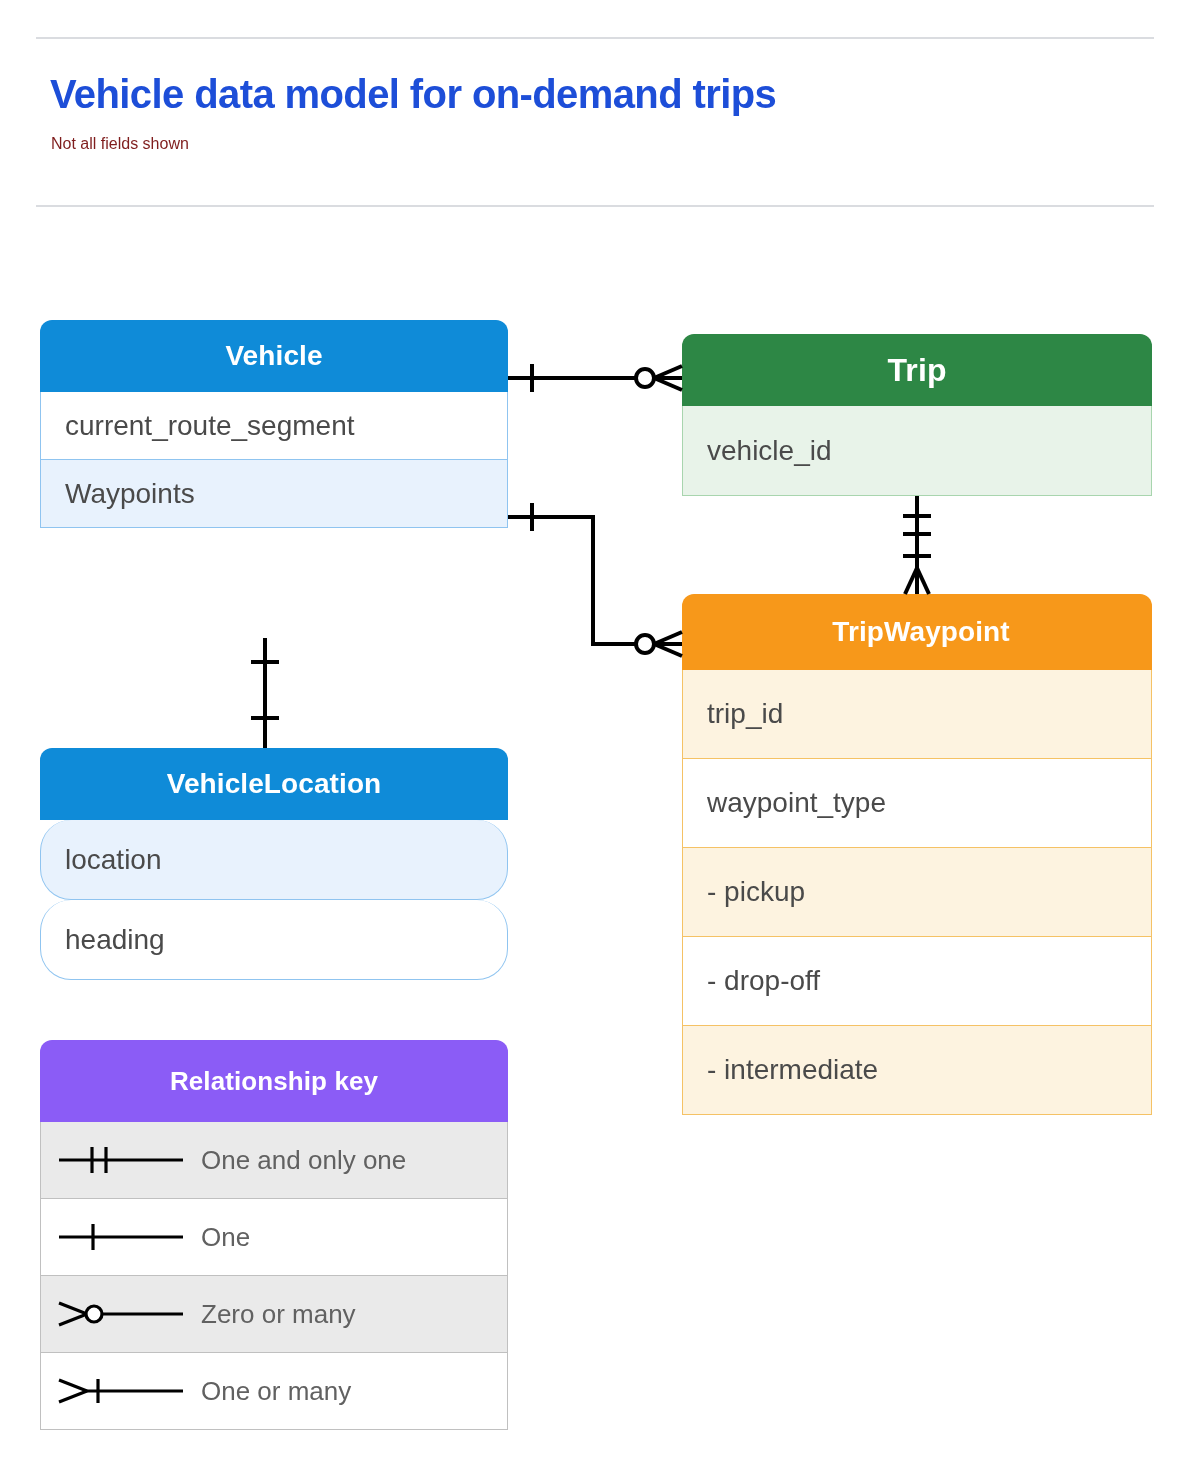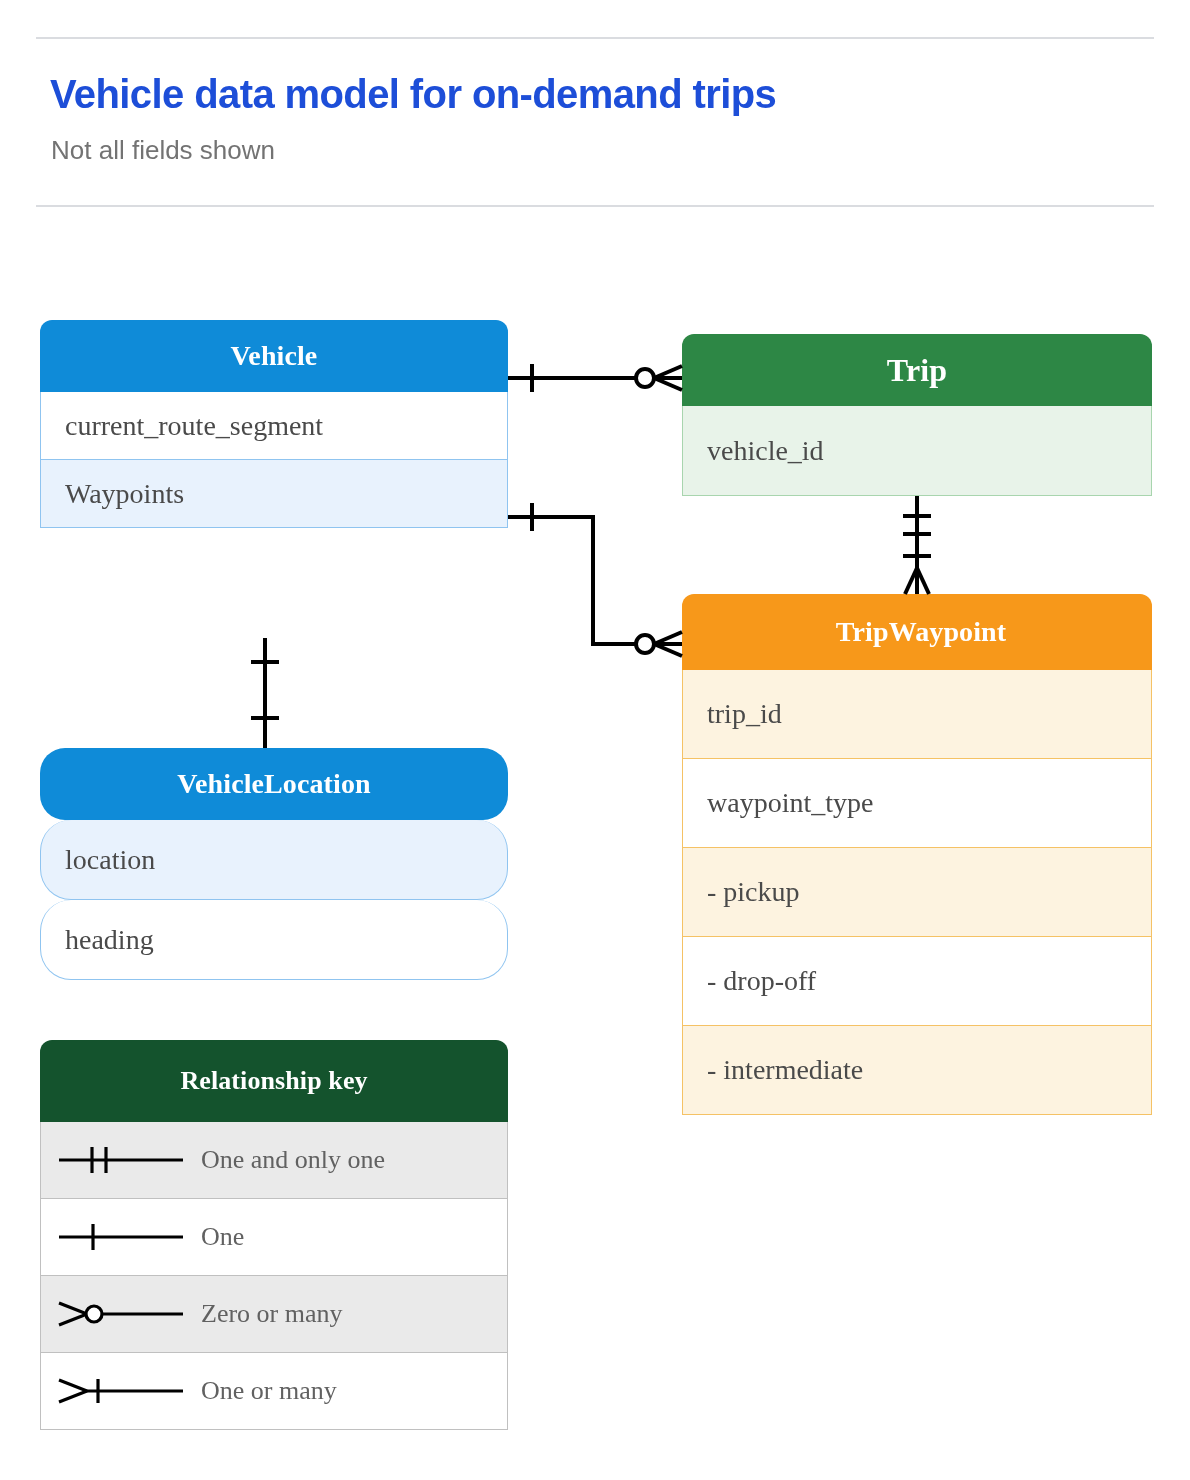--- a/index.html
+++ b/index.html
@@ -37,30 +37,29 @@
     font-size: 40px;
     font-weight: bold;
     color: #1d4ed8;
     letter-spacing: -0.6px;
     white-space: nowrap;
   }
   #page-subtitle {
     position: absolute;
     left: 51px;
     top: 135px;
-    font-size: 26px;
-    color: #737373;
+    font-size: 16px;
+    color: #7f1d1d;
     white-space: nowrap;
   }
 
   
   .entity {
     position: absolute;
     box-sizing: border-box;
-    font-family: Liberation Serif, serif;
   }
   .entity-header {
     box-sizing: border-box;
     border-radius: 12px 12px 0 0;
     text-align: center;
     color: #ffffff;
     font-weight: bold;
     display: flex;
     align-items: center;
     justify-content: center;
@@ -84,31 +83,31 @@
   .e-green .entity-header { background: #2d8745; }
   .e-green .entity-row { border-color: #a8d5ae; background: #ffffff; }
   .e-green .entity-row.tint { background: #e8f3e9; }
 
   
   .e-orange .entity-header { background: #f7981a; }
   .e-orange .entity-row { border-color: #f5c265; background: #ffffff; }
   .e-orange .entity-row.tint { background: #fdf3e0; }
 
   
-  .e-gray .entity-header { background: #14532d; }
+  .e-gray .entity-header { background: #8b5cf6; }
   .e-gray .entity-row { border-color: #c0c0c0; background: #ffffff; }
   .e-gray .entity-row.tint { background: #eaeaea; }
 
   
   #entity-vehicle { left: 40px; top: 320px; width: 468px; }
   #entity-vehicle .entity-header { height: 72px; font-size: 28px; }
   #entity-vehicle .entity-row { height: 68px; font-size: 28px; padding-left: 24px; }
 
   #entity-vehiclelocation { left: 40px; top: 748px; width: 468px; }
-  #entity-vehiclelocation .entity-header { height: 72px; font-size: 28px; border-radius: 25px; }
+  #entity-vehiclelocation .entity-header { height: 72px; font-size: 28px; }
   #entity-vehiclelocation .entity-row { height: 80px; font-size: 28px; padding-left: 24px; border-radius: 31px; }
 
   #entity-trip { left: 682px; top: 334px; width: 470px; }
   #entity-trip .entity-header { height: 72px; font-size: 32px; }
   #entity-trip .entity-row { height: 90px; font-size: 28px; padding-left: 24px; }
 
   #entity-tripwaypoint { left: 682px; top: 594px; width: 470px; }
   #entity-tripwaypoint .entity-header { height: 76px; font-size: 28px; padding-left: 8px; }
   #entity-tripwaypoint .entity-row { height: 89px; font-size: 28px; padding-left: 24px; }
 

